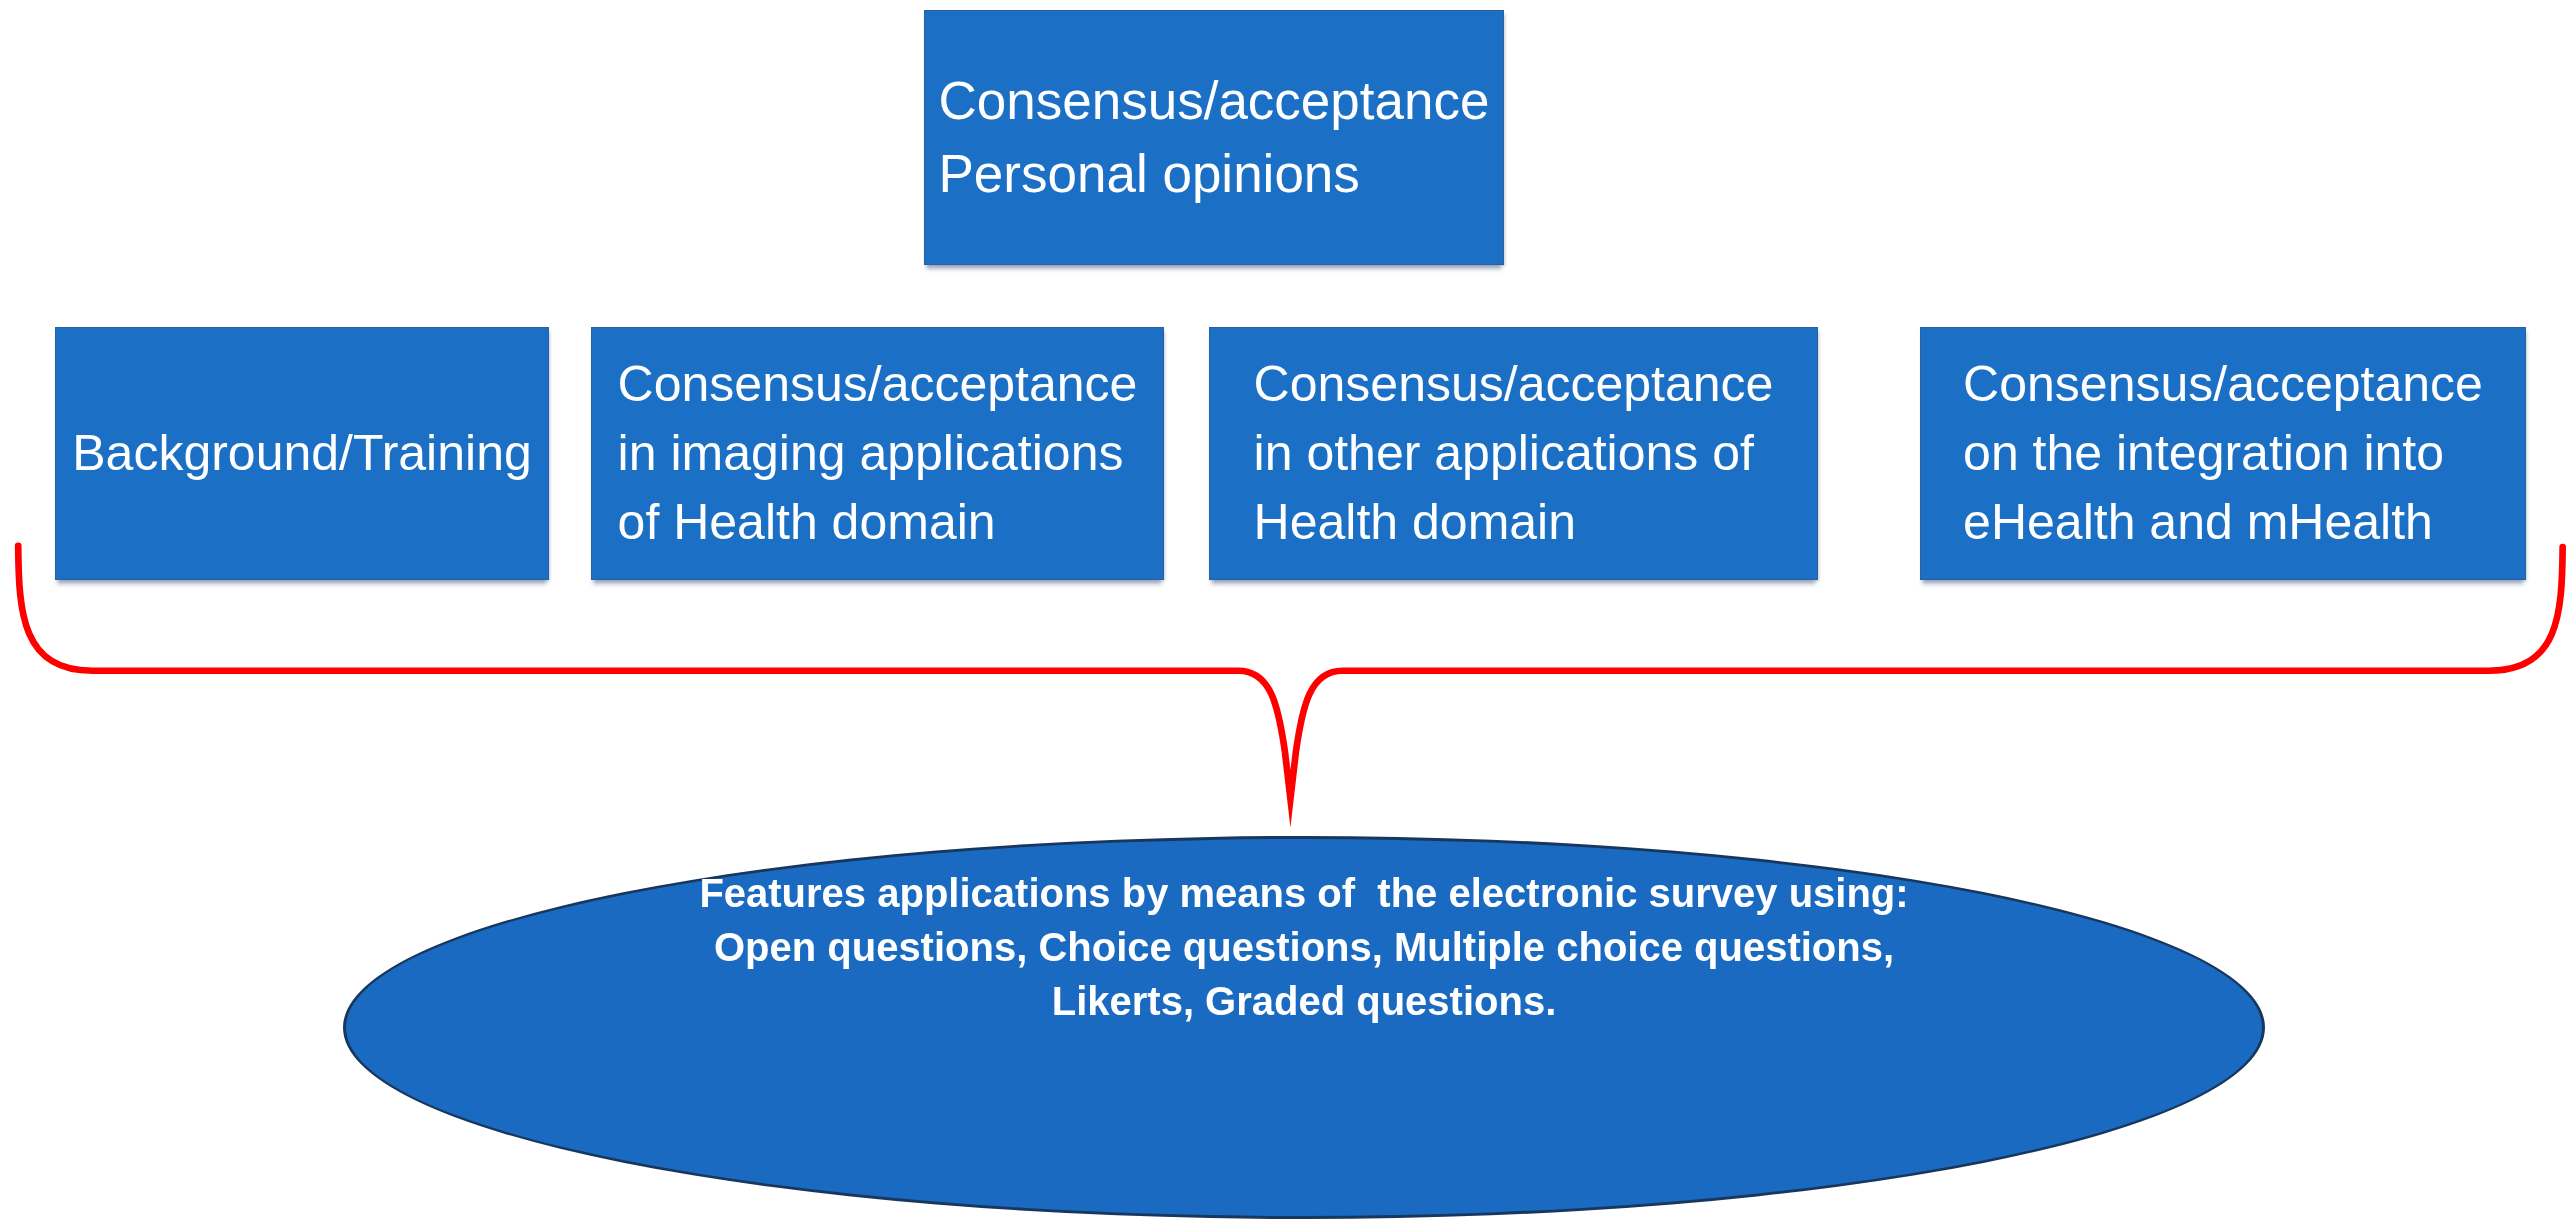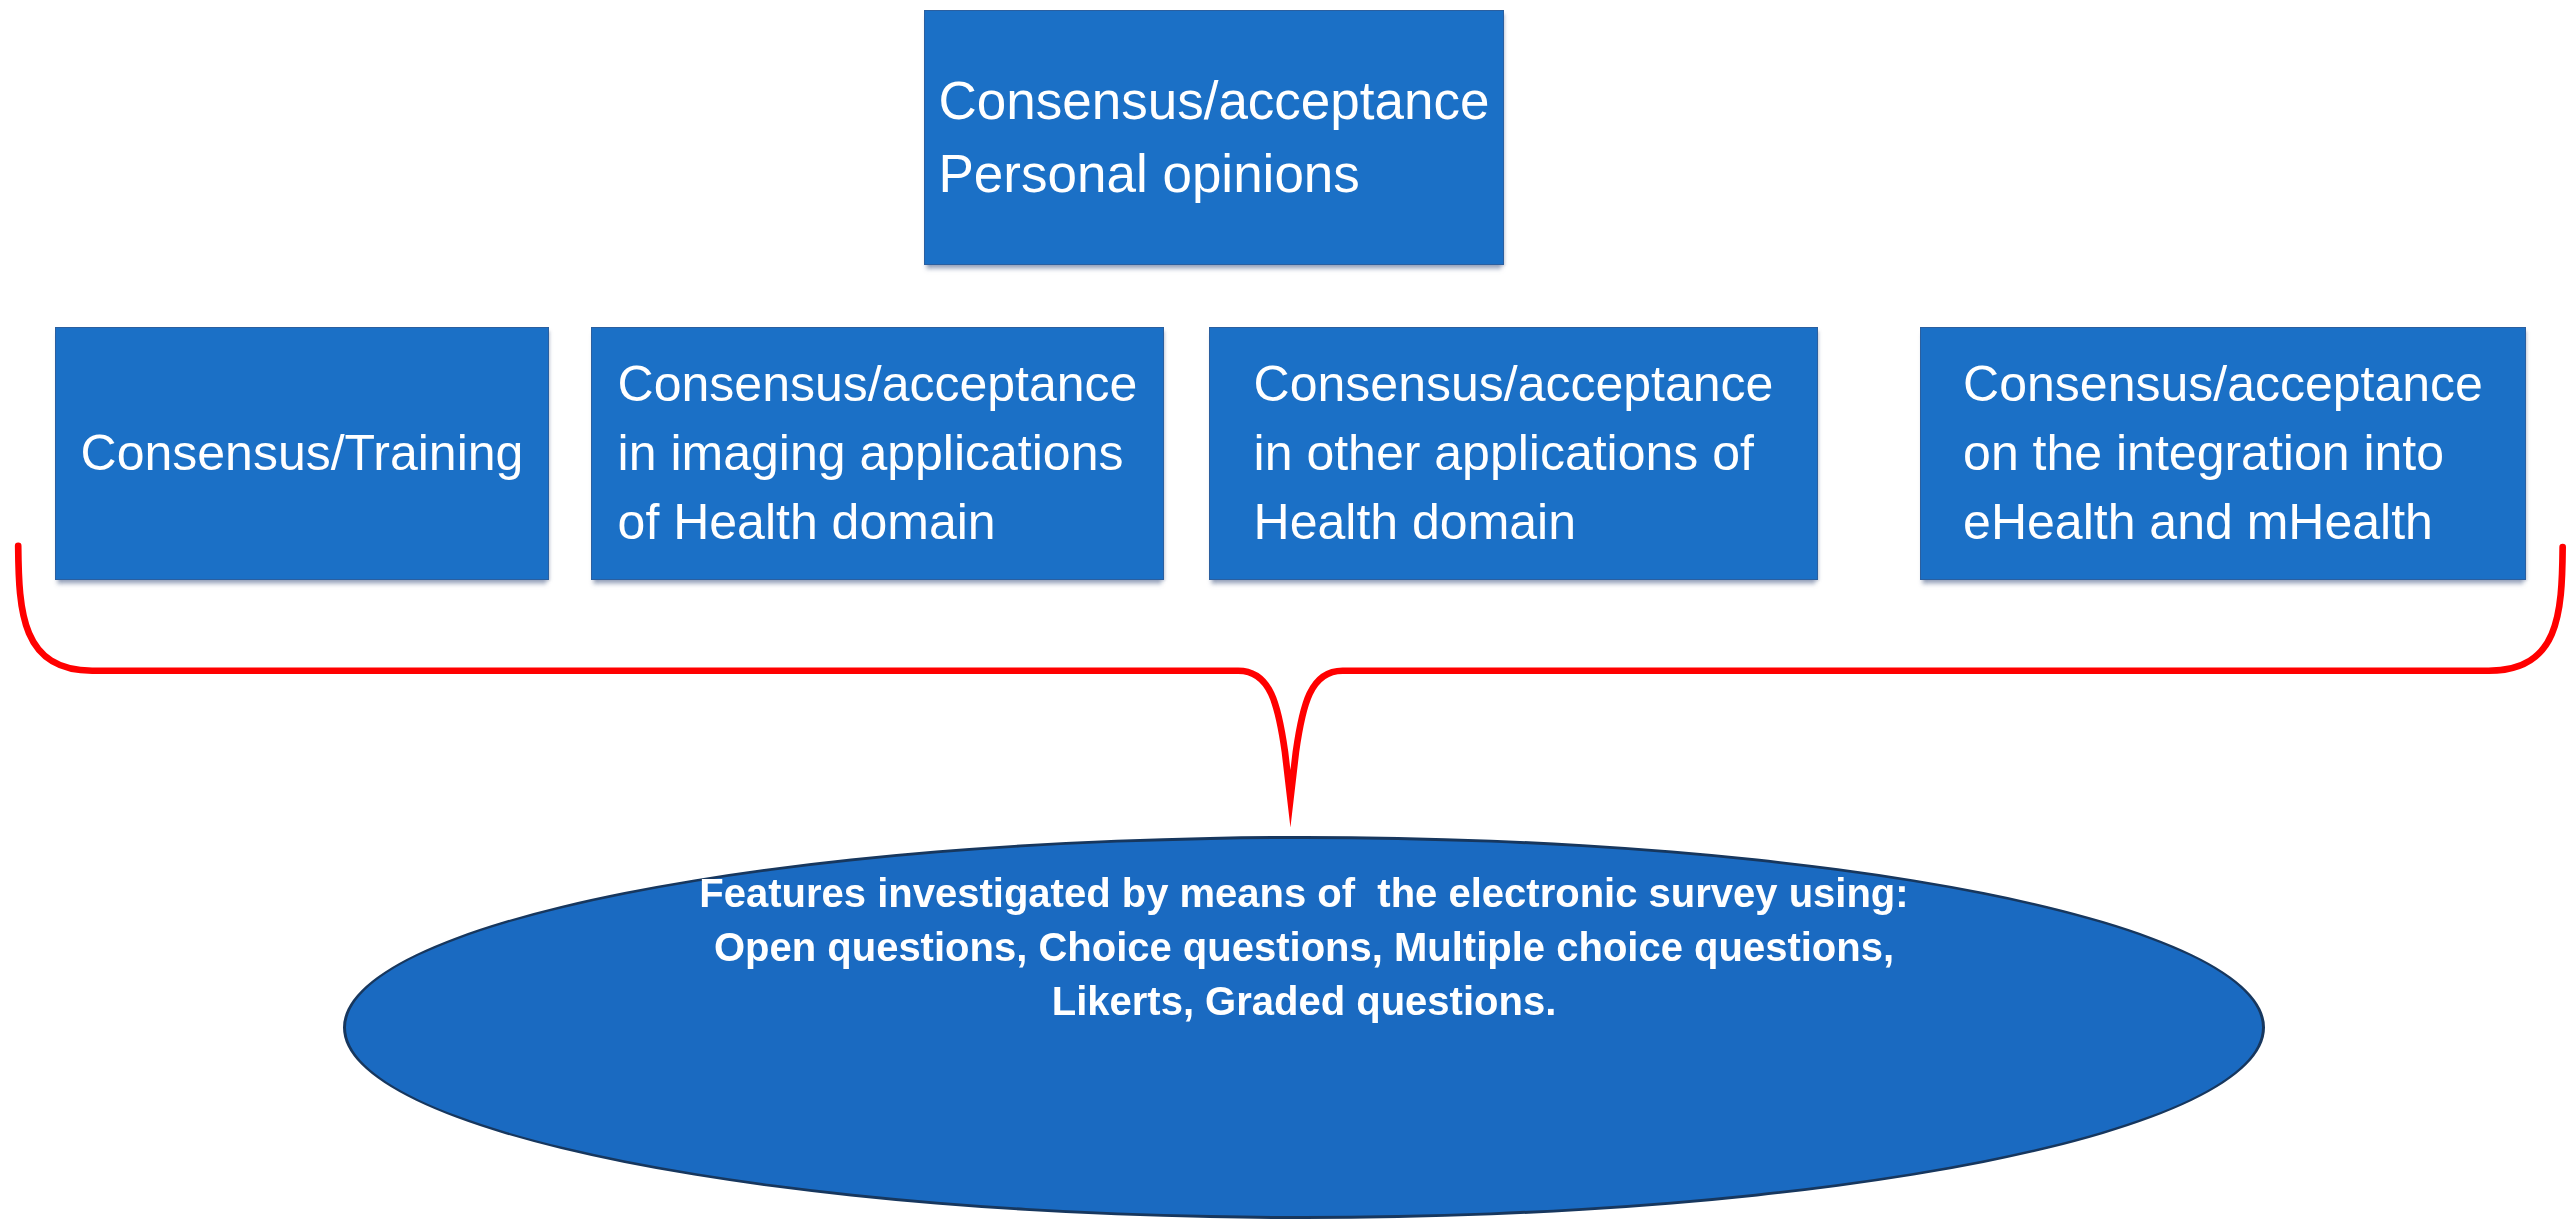--- a/index.html
+++ b/index.html
@@ -70,21 +70,21 @@
   }
 </style>
 </head>
 <body>
 
 <div class="canvas">
 
   <div class="box top">Consensus/acceptance
 Personal opinions</div>
 
-  <div class="box row" id="box-1">Consensus/Training</div>
+  <div class="box row" id="box-1">Background/Training</div>
 
   <div class="box row" id="box-2">Consensus/acceptance
 in imaging applications
 of Health domain</div>
 
   <div class="box row" id="box-3">Consensus/acceptance
 in other applications of
 Health domain</div>
 
   <div class="box row" id="box-4">Consensus/acceptance
@@ -96,18 +96,18 @@
              C 31 1010 36 1106 152 1106
              L 2042 1106
              C 2095 1106 2108 1162 2119 1240
              L 2128 1317
              L 2137 1240
              C 2148 1162 2161 1106 2214 1106
              L 4104 1106
              C 4220 1106 4225 1012 4226 902"></path>
   </svg>
 
-  <div class="ellipse">Features investigated by means of  the electronic survey using:
+  <div class="ellipse">Features applications by means of  the electronic survey using:
 Open questions, Choice questions, Multiple choice questions,
 Likerts, Graded questions.</div>
 
 </div>
 
 
 </body></html>

